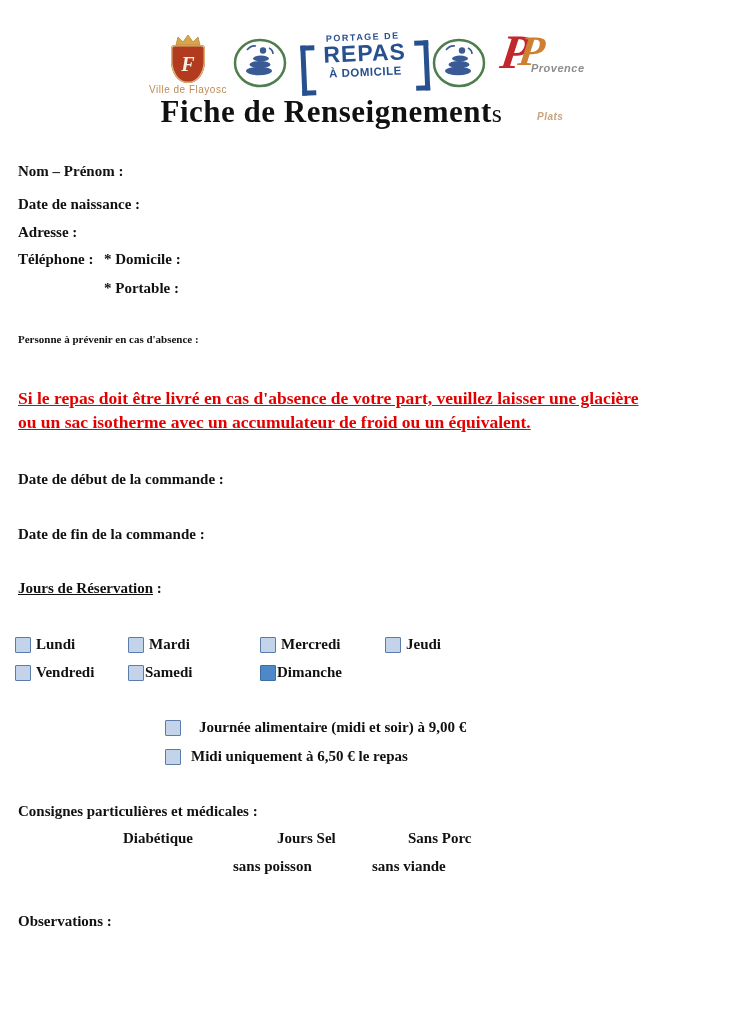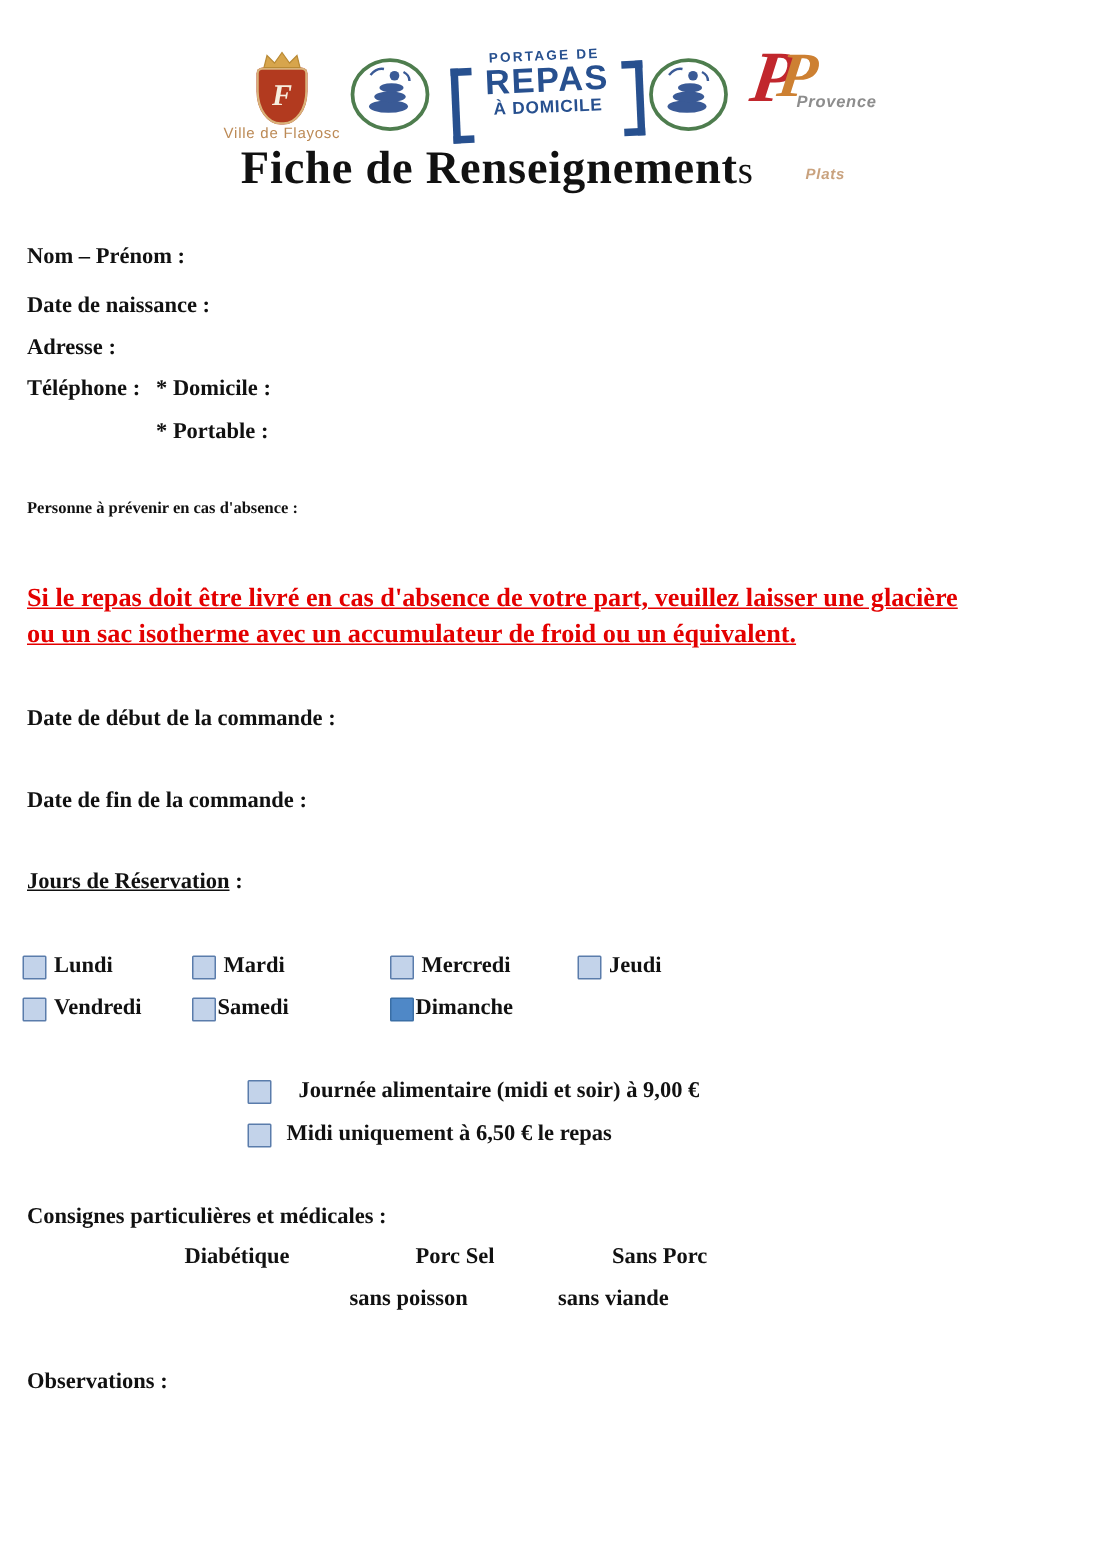--- a/index.html
+++ b/index.html
@@ -216,21 +216,21 @@
     <span class="cb-label">Journée alimentaire (midi et soir) à 9,00 €</span>
   </div>
   <div class="chk-item" style="left:165px;top:748px;gap:10px;">
     <span class="cb"></span>
     <span class="cb-label">Midi uniquement à 6,50 € le repas</span>
   </div>
 
   <div class="lbl" style="left:18px;top:803px;">Consignes particulières et médicales :</div>
 
   <div class="lbl" style="left:123px;top:830px;">Diabétique</div>
-  <div class="lbl" style="left:277px;top:830px;">Porc Sel</div>
+  <div class="lbl" style="left:277px;top:830px;">Jours Sel</div>
   <div class="lbl" style="left:408px;top:830px;">Sans Porc</div>
 
   <div class="lbl" style="left:233px;top:858px;">sans poisson</div>
   <div class="lbl" style="left:372px;top:858px;">sans viande</div>
 
   <div class="lbl" style="left:18px;top:913px;">Observations :</div>
 
 </div>
 
 </body></html>

